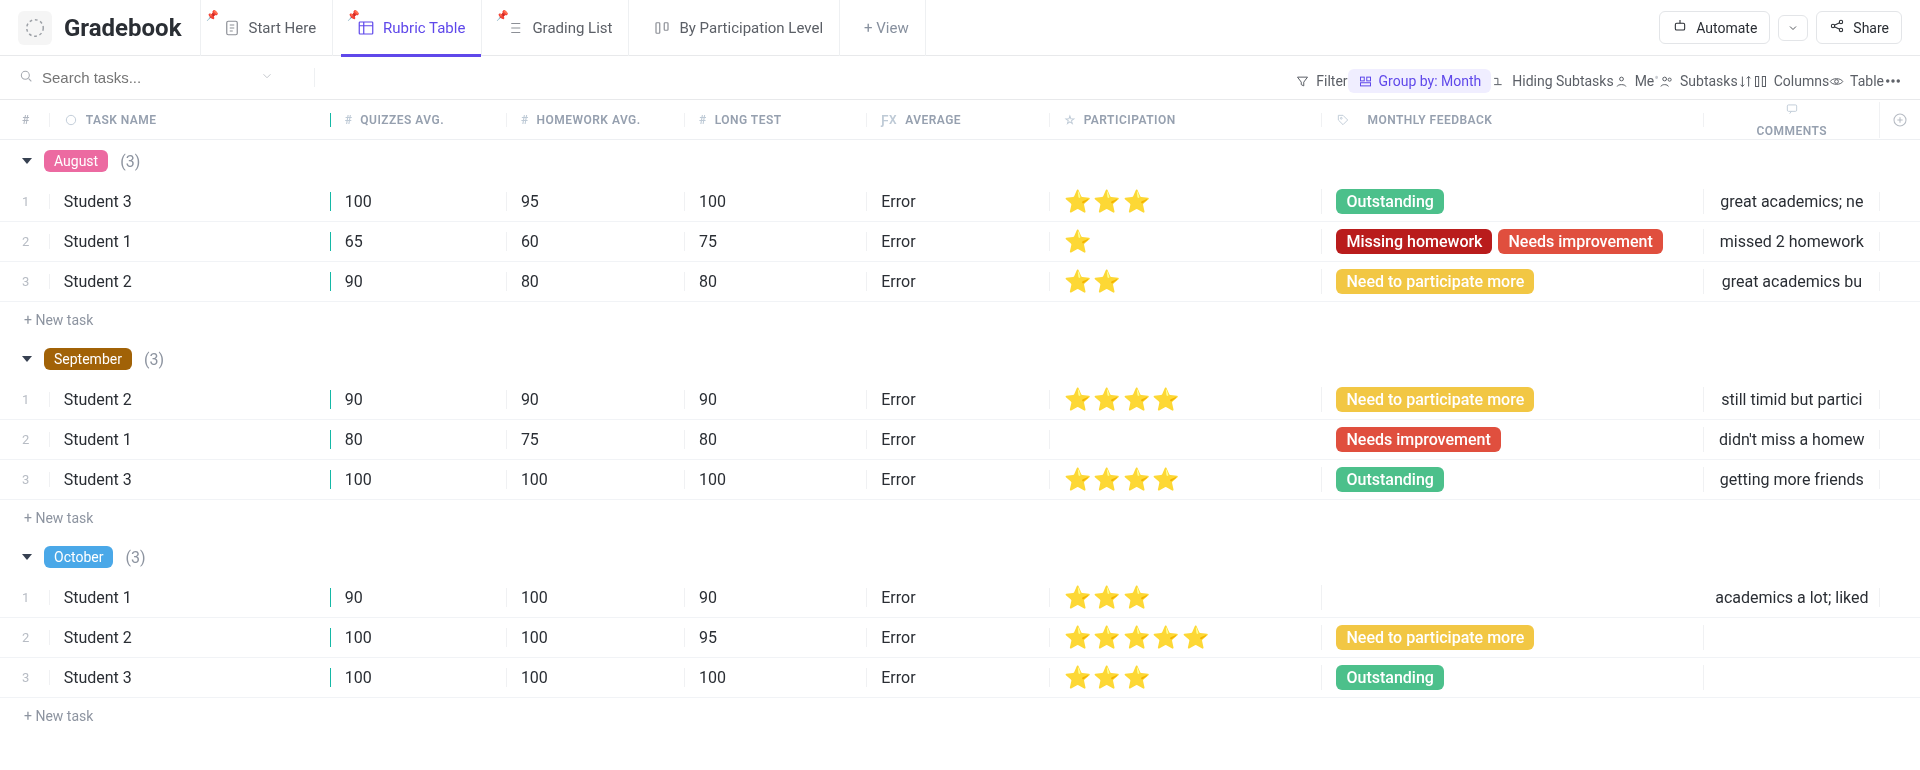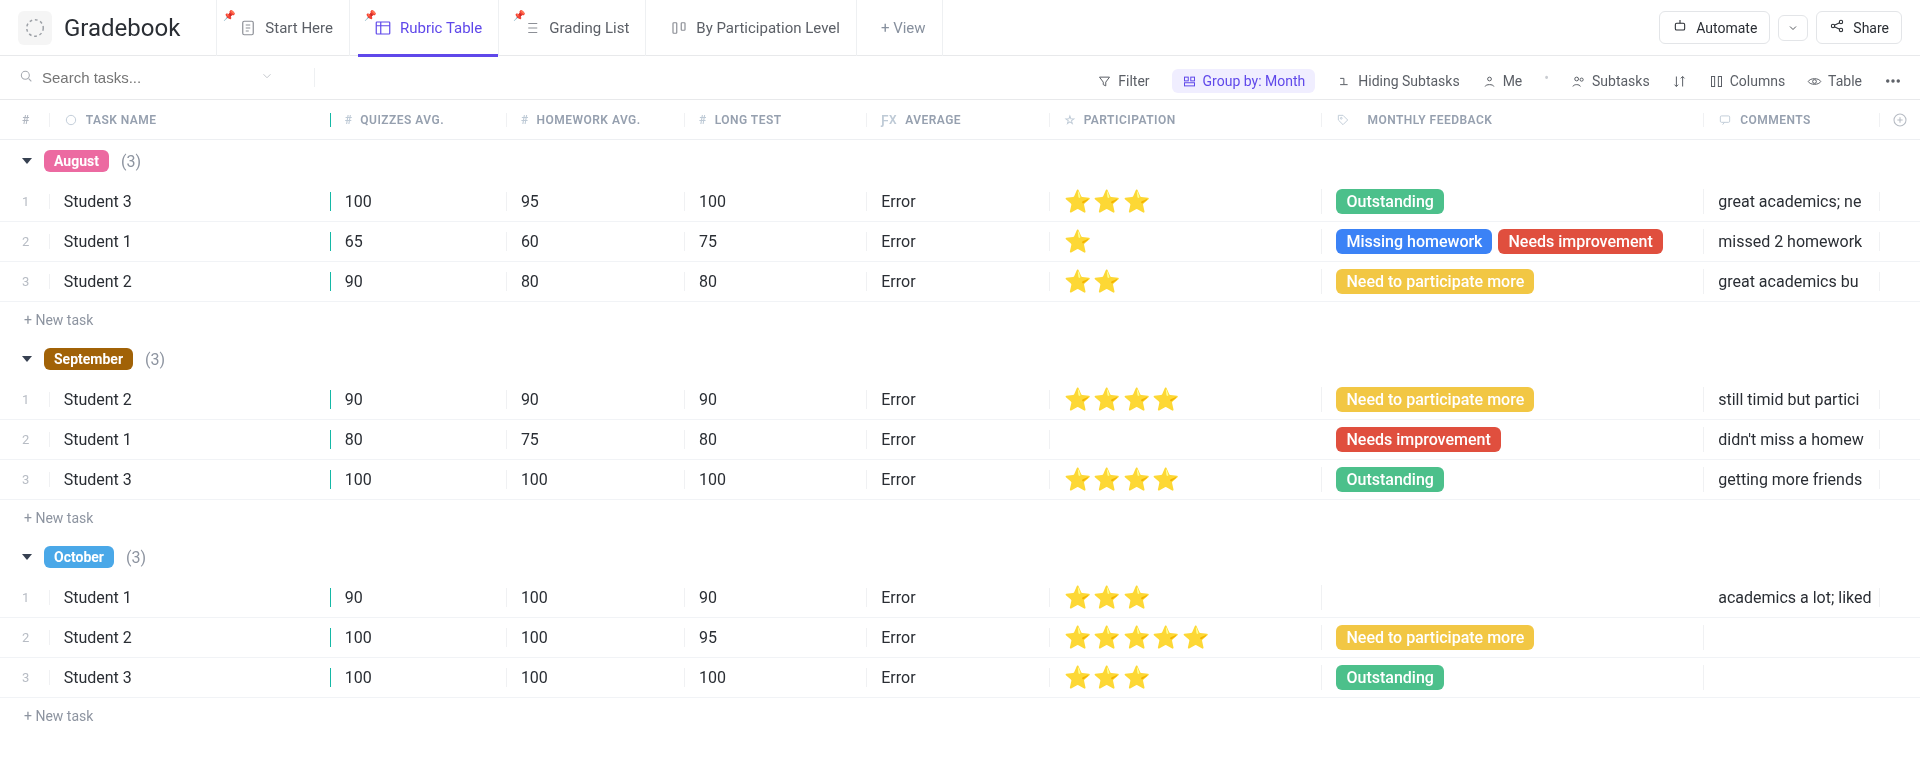--- a/index.html
+++ b/index.html
@@ -1,57 +1,57 @@
 <!DOCTYPE html>
 <html><head>
 <meta charset="utf-8">
 <style>
 * { box-sizing: border-box; margin: 0; padding: 0; }
 body { font-family: -apple-system, BlinkMacSystemFont, "Segoe UI", Roboto, sans-serif; font-size: 14px; color: #2a2e34; background: #fff; width: 1920px; height: 770px; overflow: hidden; }
 
 .topbar { display: flex; align-items: center; padding: 8px 18px; border-bottom: 1px solid #e8e9eb; height: 56px; gap: 8px; }
 .logo { width: 34px; height: 34px; display:flex; align-items:center; justify-content:center; margin-right:4px; border-radius:6px; background:#f5f5f5; color:#9ca0a6;}
 .logo svg { width:22px; height:22px; }
-.title { font-size: 24px; font-weight: 400; margin-right: 28px; }
+.title { font-size: 24px; font-weight: 700; margin-right: 10px; }
 .tab { display: flex; align-items: center; gap: 8px; padding: 0 16px; height: 56px; font-size: 15px; color: #5b5f66; border-right: 1px solid #eef0f2; cursor:pointer; position:relative;}
 .tab.first { border-left: 1px solid #eef0f2; padding-left:22px; }
 .tab.active { color: #5f48ea; }
 .tab.active::after { content:""; position:absolute; left:0; right:0; bottom:-1px; height:3px; background:#5f48ea; }
 .tab .ticon { width:18px; height:18px; display:inline-flex; align-items:center; justify-content:center; color:#8c8f96; }
 .tab.active .ticon { color:#5f48ea; }
 .tab .pin { position:absolute; top:10px; left:6px; font-size:10px; color:#5f48ea; }
 .tab.addview { color:#87909e; }
 .spacer { flex:1; }
 .btn { display:flex; align-items:center; gap:8px; border:1px solid #e3e5e8; border-radius:6px; padding:6px 12px; font-size:14px; color:#2a2e34; cursor:pointer; }
 .btn.icononly { padding:6px 8px; }
-.toolbar2 { display:flex; align-items:center; padding:0 18px; height:44px; border-bottom:1px solid #e8e9eb; font-size:14px; color:#5b5f66; gap:22px; }
+.toolbar2 { display:flex; align-items:center; padding:0 18px; height:44px; border-bottom:1px solid #e8e9eb; font-size:14px; color:#5b5f66; }
 .search { display:flex; align-items:center; gap:8px; color:#a5a9b0; flex:0 0 auto; padding-right:40px; border-right:1px solid #eef0f2; }
 .search input { border:none; outline:none; font-size:15px; color:#2a2e34; width:210px; background:transparent;}
 .search .chev { color:#bfc3c9; }
 .toolbar2 .spacer{flex:1;}
 .tool { display:flex; align-items:center; gap:6px; cursor:pointer;margin-top:7px; }
 .tool.active { background:#f0eeff; color:#5f48ea; padding:4px 10px; border-radius:6px; }
 .dott { color:#c9ccd1; }
 
 .headerrow { display:flex; align-items:center; height:40px; font-size:12px; letter-spacing:.04em; color:#96a0af; font-weight:600; border-bottom:1px solid #edeff2; text-transform:uppercase;}
 .col-num { width:50px; padding-left:22px; color:#b0b6c0; font-weight:500; border-right:1px solid #f0f1f3;}
 .col-name { width:284px; padding:0 14px; display:flex; align-items:center; gap:8px; border-right:1px solid #14b8a6;}
 .col-q { width:178px; padding:0 14px; display:flex; align-items:center; gap:8px; border-right:1px solid #f0f1f3;}
 .col-h { width:180px; padding:0 14px; display:flex; align-items:center; gap:8px; border-right:1px solid #f0f1f3;}
 .col-l { width:184px; padding:0 14px; display:flex; align-items:center; gap:8px; border-right:1px solid #f0f1f3;}
 .col-a { width:185px; padding:0 14px; display:flex; align-items:center; gap:8px; border-right:1px solid #f0f1f3;}
 .col-p { width:275px; padding:0 14px; display:flex; align-items:center; gap:8px; border-right:1px solid #f0f1f3;}
 .col-f { width:386px; padding:0 14px; display:flex; align-items:center; gap:17px; border-right:1px solid #f0f1f3;}
-.col-c { width:178px; padding:0 14px; display:flex; align-items:center; gap:8px; border-right:1px solid #f0f1f3; overflow:hidden; white-space:nowrap;}
+.col-c { width:178px; padding:0 14px; display:flex; align-items:center; gap:8px; border-right:1px solid #f0f1f3; overflow:hidden; white-space:nowrap;flex-direction:column;}
 .col-add { width:40px; display:flex; align-items:center; justify-content:center; color:#b7bcc4; }
 .hicon { color:#becad6; display:inline-flex; }
 
 .grp { display:flex; align-items:center; gap:12px; padding:10px 24px 10px 22px; font-size:16px; color:#5c667a;}
 .chev-down { width:0;height:0;border-left:5px solid transparent;border-right:5px solid transparent;border-top:6px solid #374151; display:inline-block;}
-.pill { display:inline-flex; align-items:center; font-size:14px; font-weight:700; color:#fff; padding:3px 10px; border-radius:6px;}
+.pill { display:inline-flex; align-items:center; font-size:14px; font-weight:400; color:#fff; padding:3px 10px; border-radius:6px;}
 .count { color:#8d94a0; font-size:16px;}
 
 .row { display:flex; align-items:center; height:40px; border-bottom:1px solid #f1f3f6; background:#fff; }
 .row .col-num { color:#b7bcc4; font-size:13px; font-weight:400; }
 .cell { font-size:16px; color:#2a2e34; display:flex; align-items:center; gap:6px; overflow:hidden; white-space:nowrap; text-overflow:ellipsis;}
 .stars { font-size:22px; letter-spacing:2px; }
 .tag { display:inline-flex; align-items:center; padding:3px 10px; border-radius:6px; font-size:16px; color:#fff; font-weight:500; }
 .newtask { padding:10px 24px; color:#8d94a0; font-size:14px; cursor:pointer;}
 
 svg { stroke: currentColor; fill:none; stroke-width:1.6; }
@@ -288,21 +288,21 @@
     </div>
     <div class="row">
       <div class="col-num">2</div>
       <div class="col-name cell">Student 1</div>
       <div class="col-q cell">65</div>
       <div class="col-h cell">60</div>
       <div class="col-l cell">75</div>
       <div class="col-a cell">Error</div>
       <div class="col-p cell stars">⭐</div>
       <div class="col-f cell">
-        <span class="tag" style="background:#3b82f6">Missing homework</span> 
+        <span class="tag" style="background:#b91c1c">Missing homework</span> 
         <span class="tag" style="background:#e04f3e">Needs improvement</span>
       </div>
       <div class="col-c cell">missed 2 homework</div>
       <div class="col-add"></div>
     </div>
     <div class="row">
       <div class="col-num">3</div>
       <div class="col-name cell">Student 2</div>
       <div class="col-q cell">90</div>
       <div class="col-h cell">80</div>

